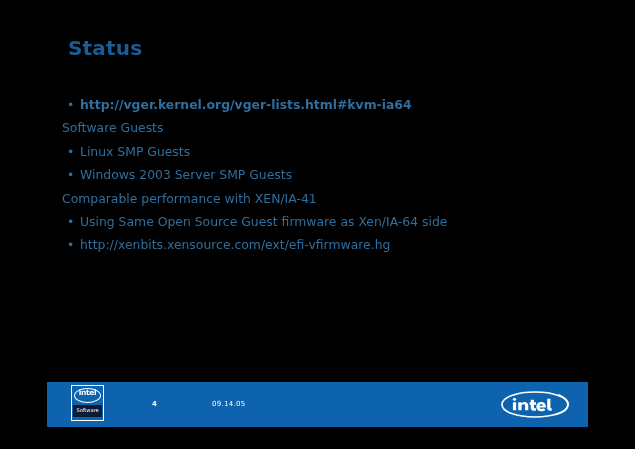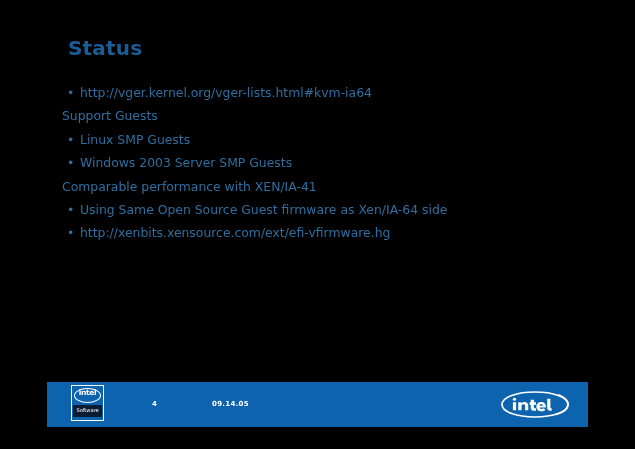--- a/index.html
+++ b/index.html
@@ -71,21 +71,22 @@
     top: 0px;
     font-size: 12.4px;
     line-height: 1.0;
     color: #2F6E9E;
   }
   .lvl2 .txt {
     display: block;
   }
   .lvl2 .txt .cont {
     display: block;
-    margin-top: 7px;
+    margin-top: 19px;
+    font-weight: bold;
   }
 
   
   .footer-bar {
     position: absolute;
     left: 47px;
     top: 382px;
     width: 541px;
     height: 45px;
     background: #0D63AD;
@@ -148,21 +149,21 @@
     font-size: 7px;
     font-weight: bold;
     color: #ffffff;
     letter-spacing: 0.3px;
   }
   .footer-date {
     position: absolute;
     left: 133px;
     top: 18px;
     font-size: 7px;
-    font-weight: bold;
+    font-weight: normal;
     color: #ffffff;
     letter-spacing: 0.3px;
     padding-left: 32px;
   }
 
   
   .intel-logo {
     position: absolute;
     right: 17px;
     top: 8px;
@@ -185,21 +186,21 @@
   <div class="body-block">
 
 
     <div class="line lvl2">
       <span class="bullet">•</span>
       <span class="txt">
         <span class="cont">http://vger.kernel.org/vger-lists.html#kvm-ia64</span>
       </span>
     </div>
 
-    <div class="line lvl1">Support Guests</div>
+    <div class="line lvl1">Software Guests</div>
 
     <div class="line lvl2">
       <span class="bullet">•</span>
       <span class="txt">Linux SMP Guests</span>
     </div>
 
     <div class="line lvl2">
       <span class="bullet">•</span>
       <span class="txt">Windows 2003 Server SMP Guests</span>
     </div>

